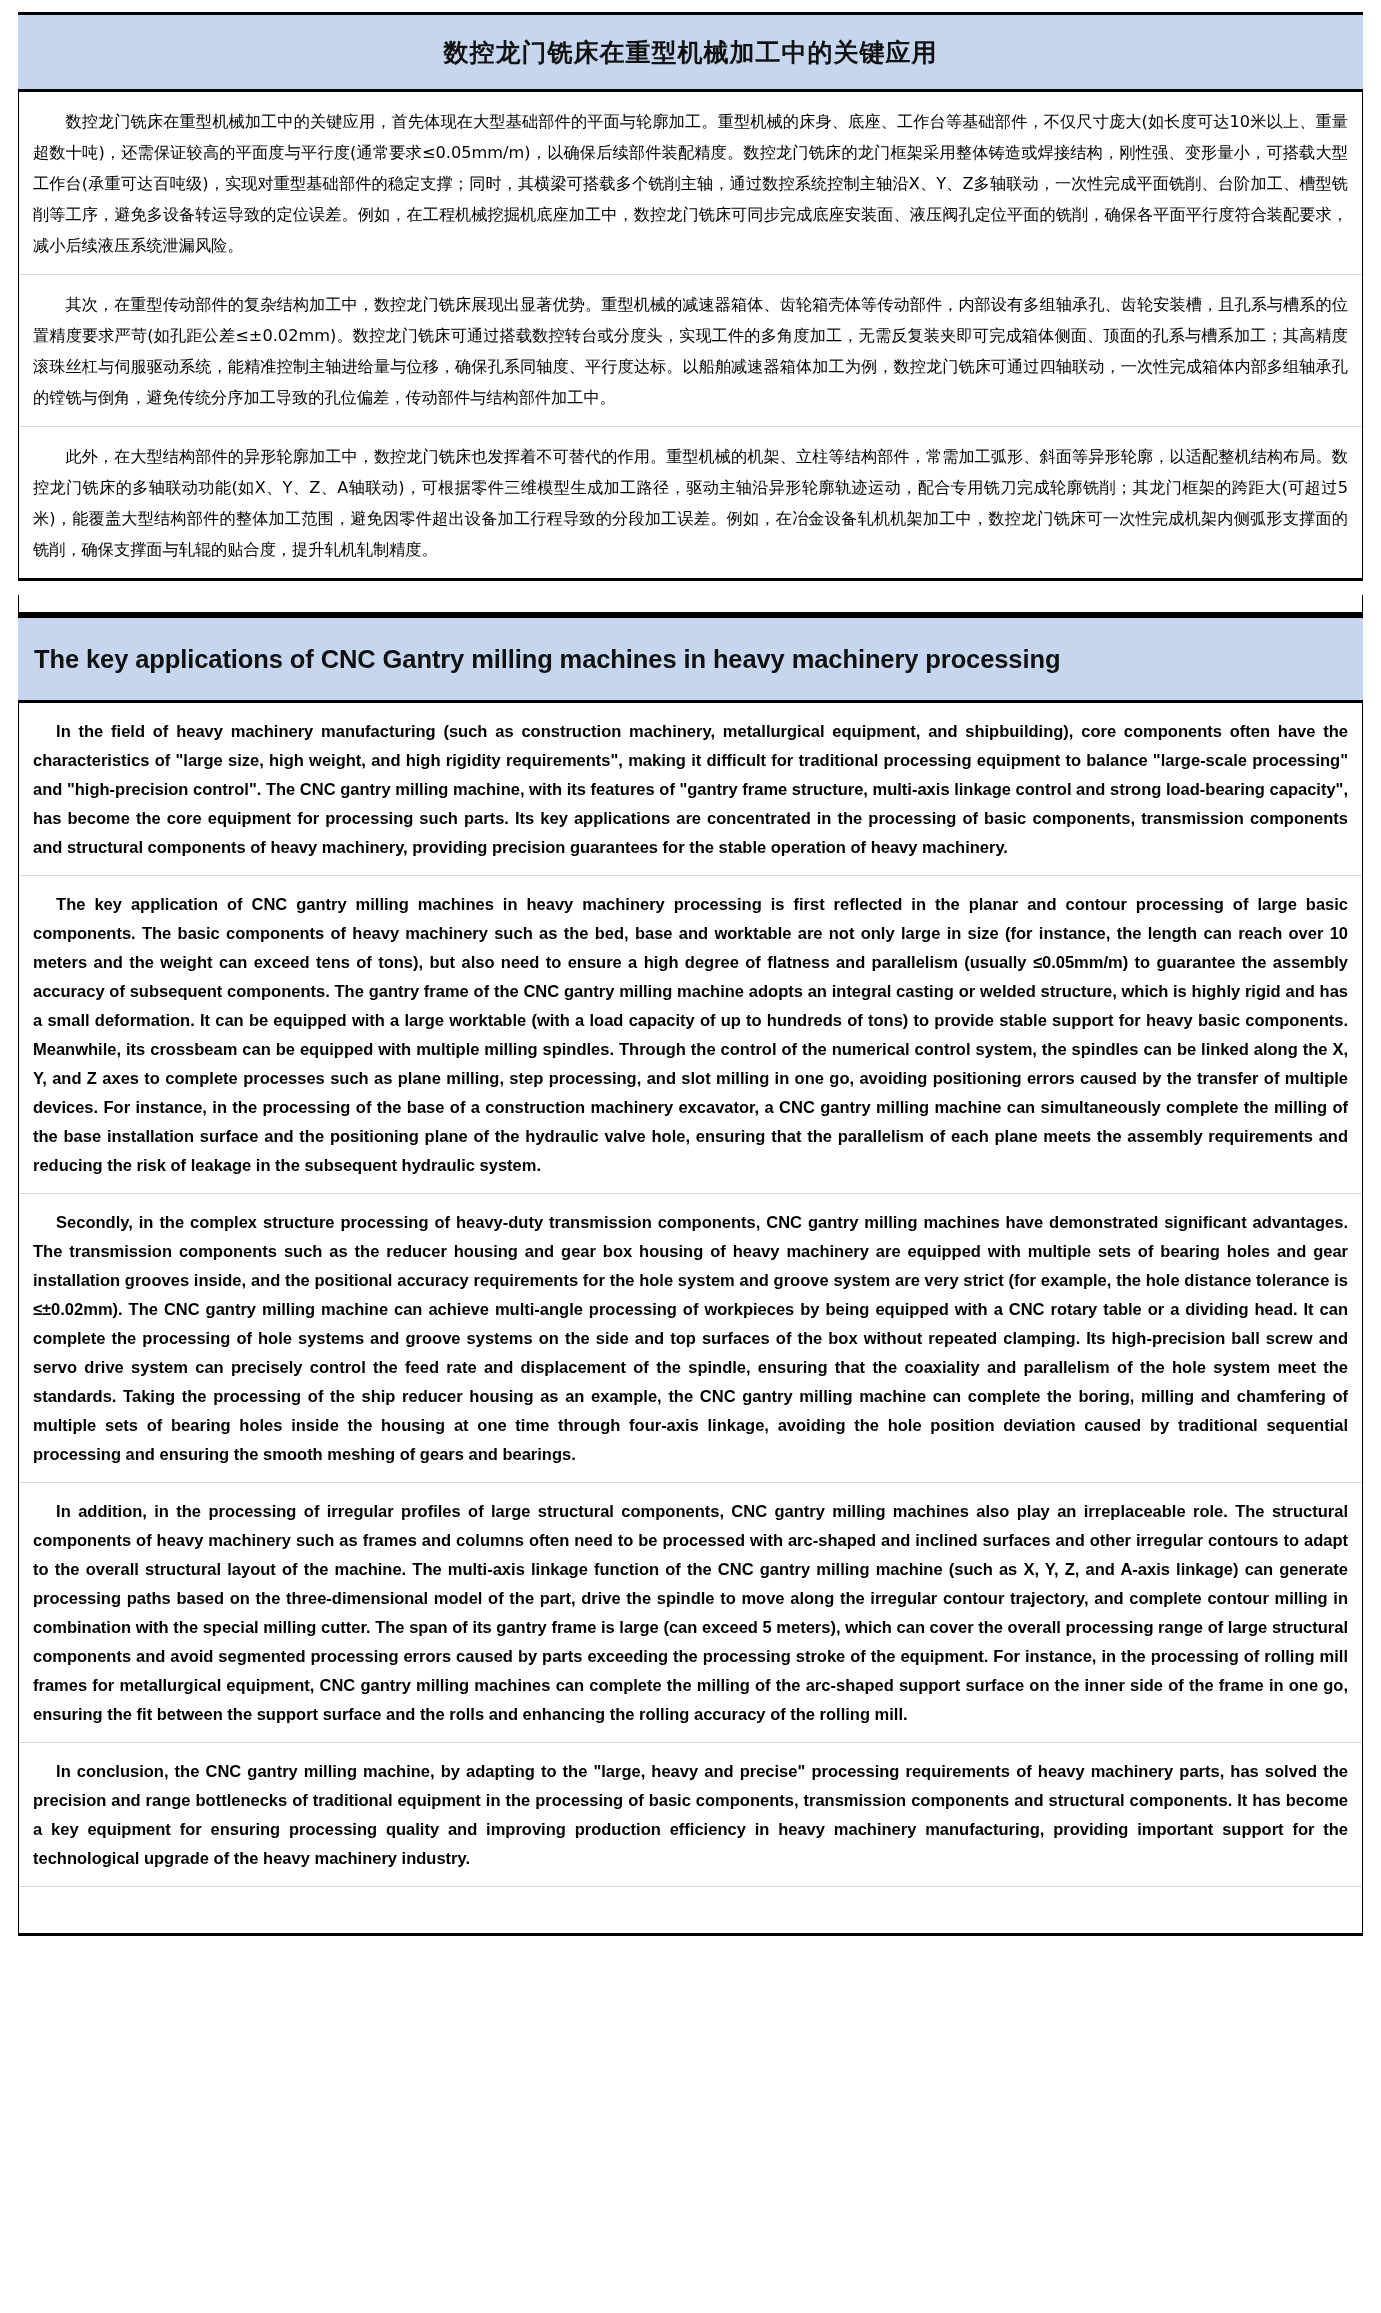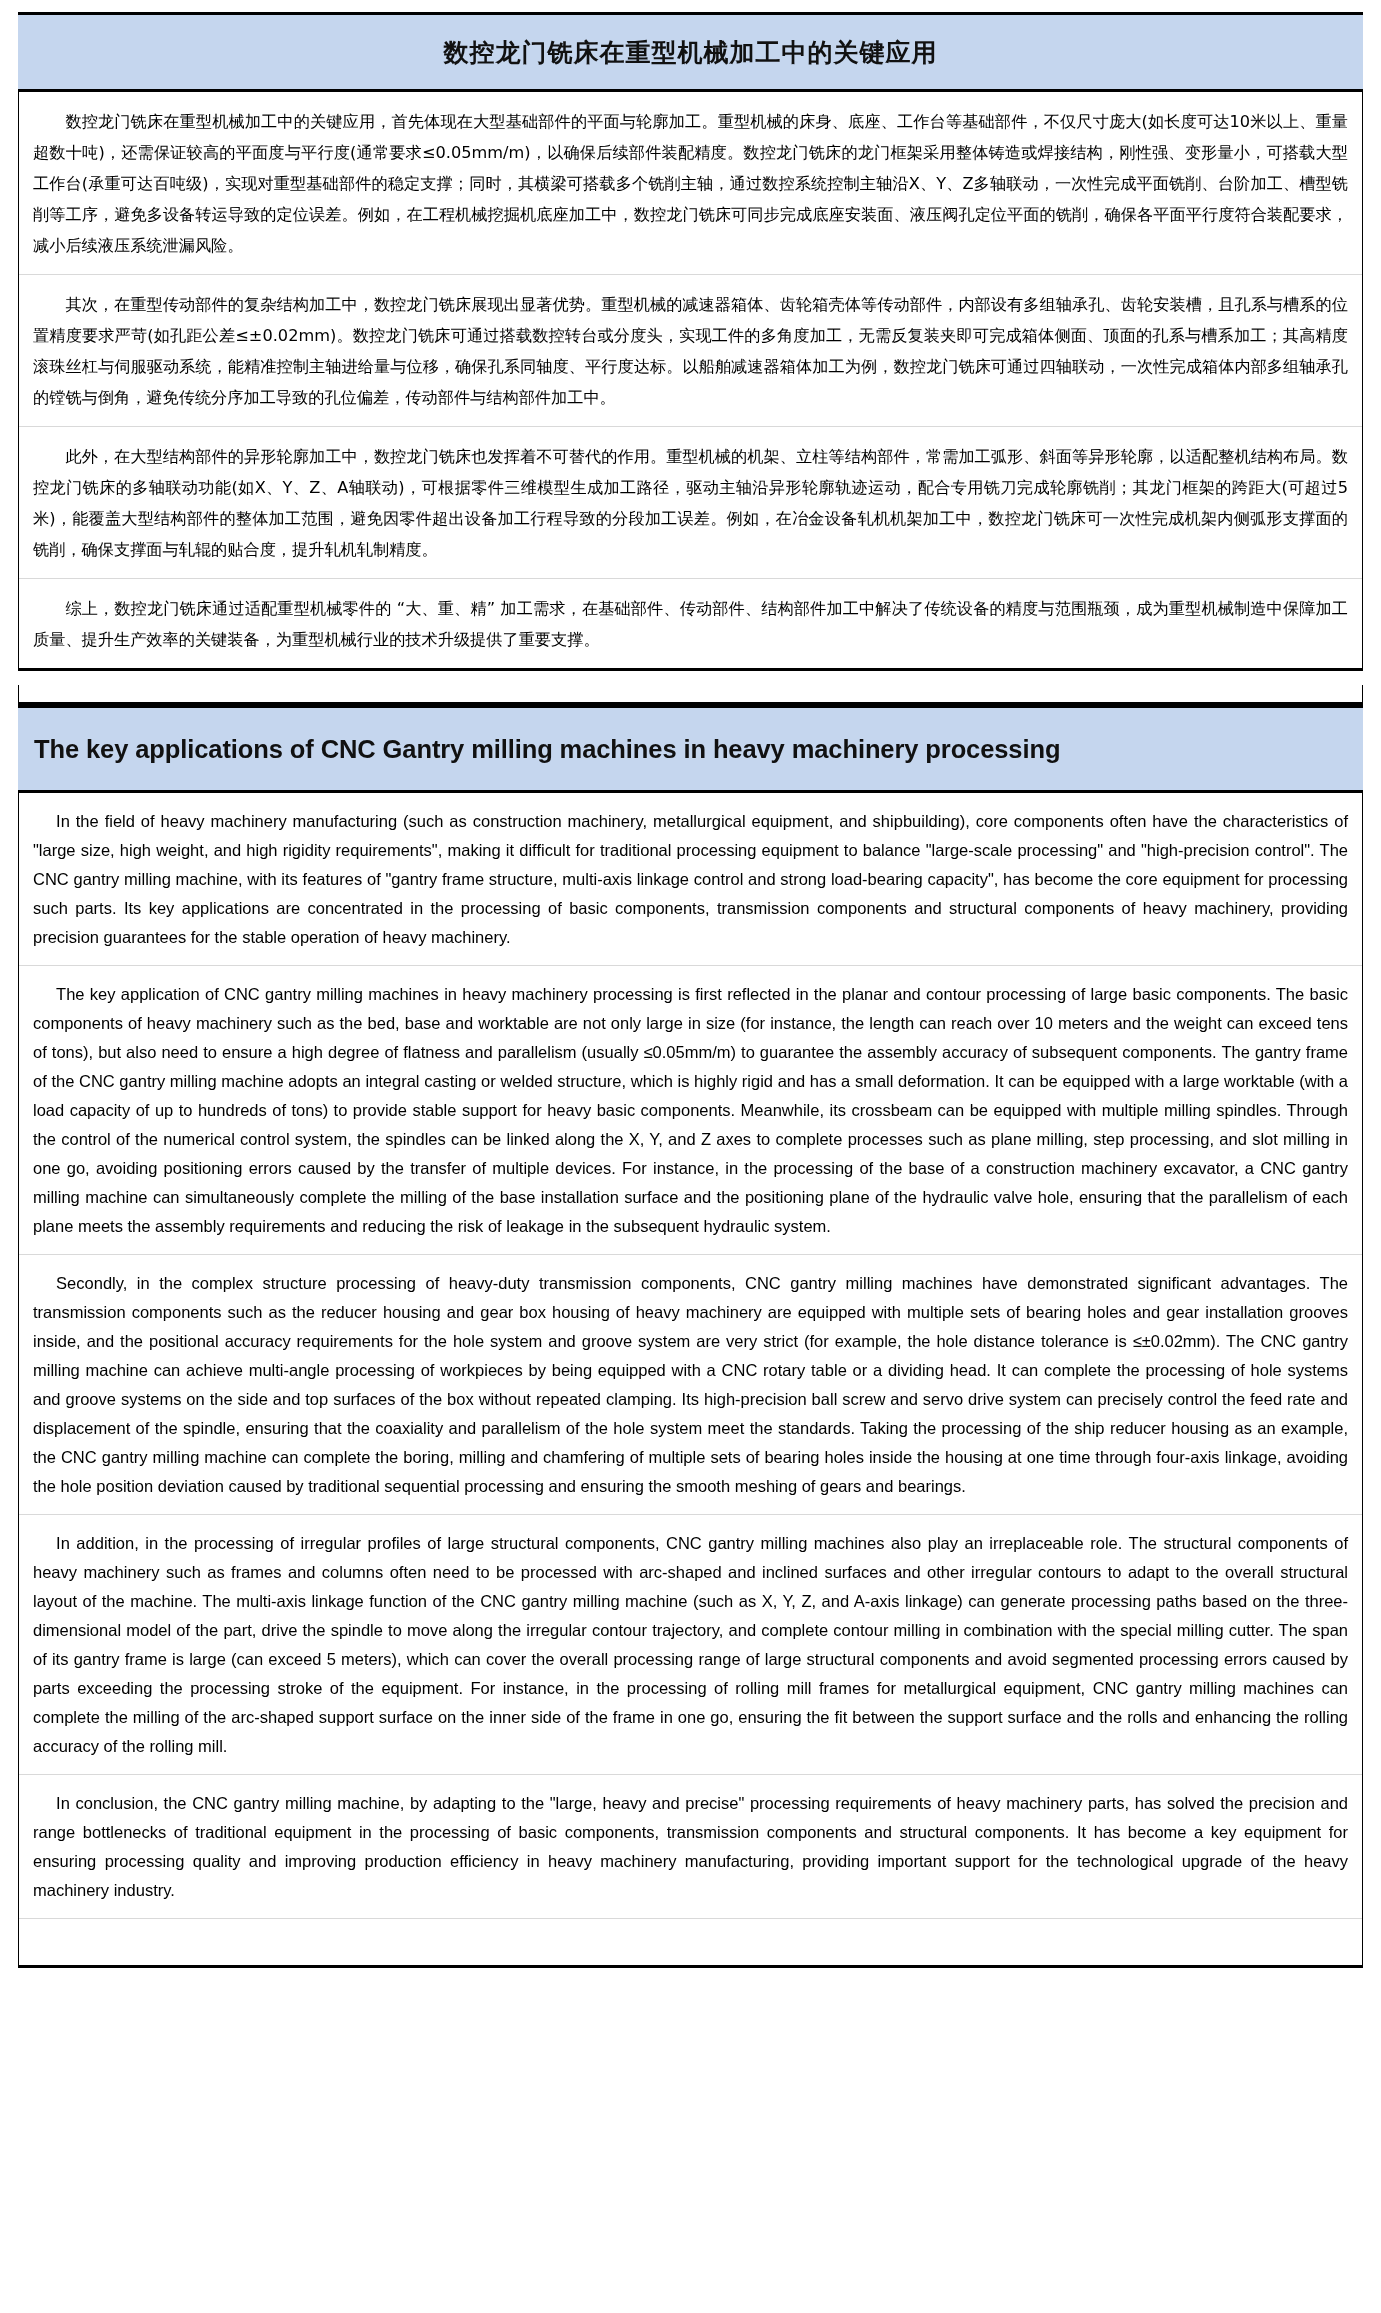--- a/index.html
+++ b/index.html
@@ -84,20 +84,21 @@
     border-left: 1px solid #000;
     border-right: 1px solid #000;
     border-bottom: 3px solid #000;
     box-sizing: border-box;
   }
   .en-block {
     border-left: 1px solid #000;
     border-right: 1px solid #000;
     border-bottom: 3px solid #000;
     box-sizing: border-box;
+    font-weight: bold;
   }
   .spacer-rule {
     height: 20px;
     border-left: 1px solid #000;
     border-right: 1px solid #000;
     border-bottom: 3px solid #000;
     box-sizing: border-box;
     background: #fff;
   }
   .gap {
@@ -116,21 +117,20 @@
   <div>
 
     <div class="title-bar cn">
       <div class="title-cn">数控龙门铣床在重型机械加工中的关键应用</div>
     </div>
 
     <div class="cn-block">
       <div class="para body-cn">数控龙门铣床在重型机械加工中的关键应用，首先体现在大型基础部件的平面与轮廓加工。重型机械的床身、底座、工作台等基础部件，不仅尺寸庞大(如长度可达10米以上、重量超数十吨)，还需保证较高的平面度与平行度(通常要求≤0.05mm/m)，以确保后续部件装配精度。数控龙门铣床的龙门框架采用整体铸造或焊接结构，刚性强、变形量小，可搭载大型工作台(承重可达百吨级)，实现对重型基础部件的稳定支撑；同时，其横梁可搭载多个铣削主轴，通过数控系统控制主轴沿X、Y、Z多轴联动，一次性完成平面铣削、台阶加工、槽型铣削等工序，避免多设备转运导致的定位误差。例如，在工程机械挖掘机底座加工中，数控龙门铣床可同步完成底座安装面、液压阀孔定位平面的铣削，确保各平面平行度符合装配要求，减小后续液压系统泄漏风险。</div>
       <div class="para body-cn">其次，在重型传动部件的复杂结构加工中，数控龙门铣床展现出显著优势。重型机械的减速器箱体、齿轮箱壳体等传动部件，内部设有多组轴承孔、齿轮安装槽，且孔系与槽系的位置精度要求严苛(如孔距公差≤±0.02mm)。数控龙门铣床可通过搭载数控转台或分度头，实现工件的多角度加工，无需反复装夹即可完成箱体侧面、顶面的孔系与槽系加工；其高精度滚珠丝杠与伺服驱动系统，能精准控制主轴进给量与位移，确保孔系同轴度、平行度达标。以船舶减速器箱体加工为例，数控龙门铣床可通过四轴联动，一次性完成箱体内部多组轴承孔的镗铣与倒角，避免传统分序加工导致的孔位偏差，传动部件与结构部件加工中。</div>
       <div class="para body-cn">此外，在大型结构部件的异形轮廓加工中，数控龙门铣床也发挥着不可替代的作用。重型机械的机架、立柱等结构部件，常需加工弧形、斜面等异形轮廓，以适配整机结构布局。数控龙门铣床的多轴联动功能(如X、Y、Z、A轴联动)，可根据零件三维模型生成加工路径，驱动主轴沿异形轮廓轨迹运动，配合专用铣刀完成轮廓铣削；其龙门框架的跨距大(可超过5米)，能覆盖大型结构部件的整体加工范围，避免因零件超出设备加工行程导致的分段加工误差。例如，在冶金设备轧机机架加工中，数控龙门铣床可一次性完成机架内侧弧形支撑面的铣削，确保支撑面与轧辊的贴合度，提升轧机轧制精度。</div>
-      <div class="para body-cn">综上，数控龙门铣床通过适配重型机械零件的 “大、重、精” 加工需求，在基础部件、传动部件、结构部件加工中解决了传统设备的精度与范围瓶颈，成为重型机械制造中保障加工质量、提升生产效率的关键装备，为重型机械行业的技术升级提供了重要支撑。</div>
     </div>
 
   </div>
 
   <div class="gap"></div>
 
   <div>
 
     <div class="spacer-rule"></div>
 

